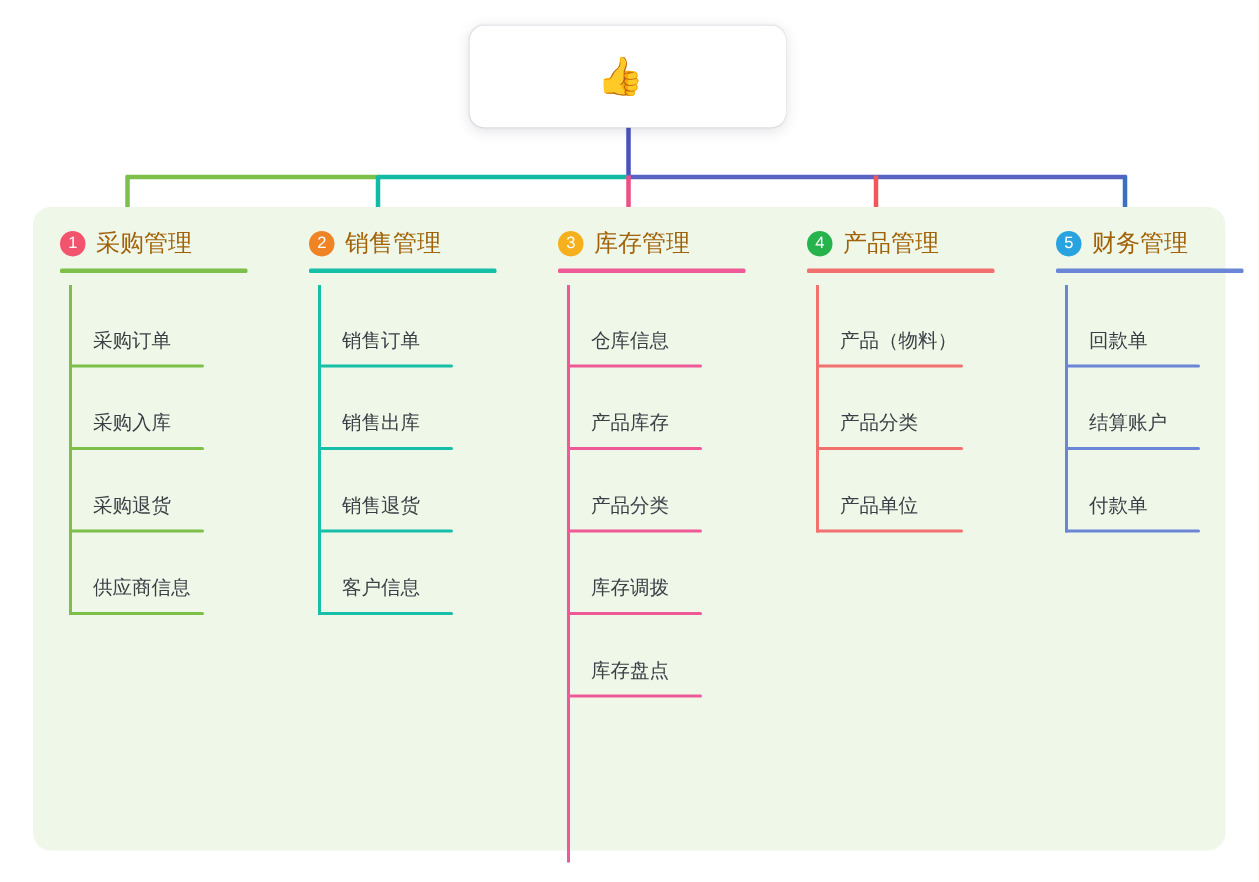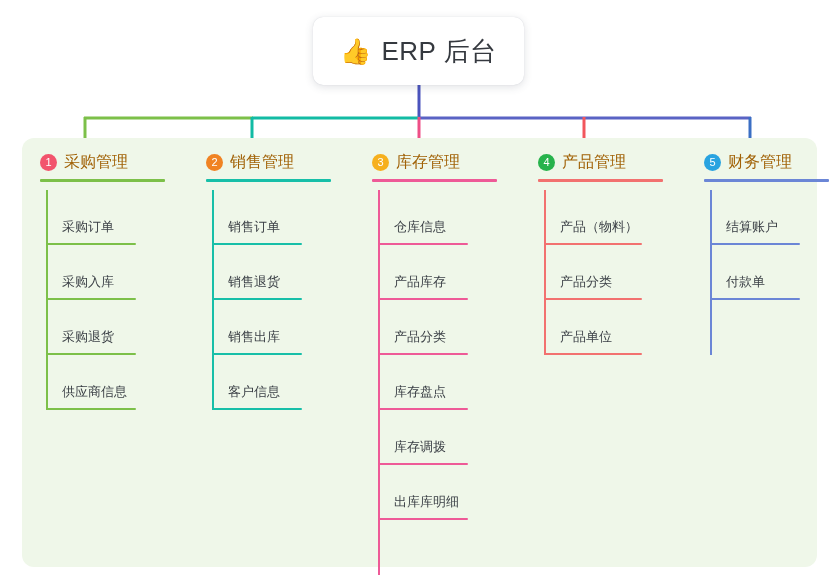--- a/index.html
+++ b/index.html
@@ -153,21 +153,20 @@
 
     <line x1="85" y1="117" x2="85" y2="150" stroke="#7cc049" stroke-width="3"></line>
     <line x1="252" y1="117" x2="252" y2="150" stroke="#12bba4" stroke-width="3"></line>
     <line x1="419" y1="117" x2="419" y2="150" stroke="#ee4f86" stroke-width="3"></line>
     <line x1="584" y1="117" x2="584" y2="150" stroke="#f2565c" stroke-width="3"></line>
     <line x1="750" y1="117" x2="750" y2="150" stroke="#3b6fc4" stroke-width="3"></line>
   </svg>
 
   <div class="root-card">
     <span class="root-emoji">👍</span>
-    <span class="root-title">ERP 后台</span>
   </div>
 
   <div class="panel"></div>
 
   <div id="columns">
       <div class="col" style="left: 22px; top: 146px;">
         <div class="col-head">
           <span class="badge" style="background: rgb(242, 84, 109);">1</span>
           <span class="col-title">采购管理</span>
           <span class="head-rule" style="background: rgb(124, 192, 73); width: 125px; top: 33px;"></span>
@@ -198,25 +197,25 @@
           <span class="col-title">销售管理</span>
           <span class="head-rule" style="background: rgb(23, 191, 168); width: 125px; top: 33px;"></span>
         </div>
         <div class="items">
           <span class="spine" style="background: rgb(23, 191, 168); height: 220px;"></span>
           <div class="item">
             <span class="item-label">销售订单</span>
             <span class="item-rule" style="background: rgb(23, 191, 168); width: 90px;"></span>
           </div>
           <div class="item">
+            <span class="item-label">销售出库</span>
+            <span class="item-rule" style="background: rgb(23, 191, 168); width: 90px;"></span>
+          </div>
+          <div class="item">
             <span class="item-label">销售退货</span>
-            <span class="item-rule" style="background: rgb(23, 191, 168); width: 90px;"></span>
-          </div>
-          <div class="item">
-            <span class="item-label">销售出库</span>
             <span class="item-rule" style="background: rgb(23, 191, 168); width: 90px;"></span>
           </div>
           <div class="item">
             <span class="item-label">客户信息</span>
             <span class="item-rule" style="background: rgb(23, 191, 168); width: 90px;"></span>
           </div>
         </div>
       </div>
       <div class="col" style="left: 354px; top: 146px;">
         <div class="col-head">
@@ -232,29 +231,25 @@
           </div>
           <div class="item">
             <span class="item-label">产品库存</span>
             <span class="item-rule" style="background: rgb(238, 90, 151); width: 90px;"></span>
           </div>
           <div class="item">
             <span class="item-label">产品分类</span>
             <span class="item-rule" style="background: rgb(238, 90, 151); width: 90px;"></span>
           </div>
           <div class="item">
+            <span class="item-label">库存调拨</span>
+            <span class="item-rule" style="background: rgb(238, 90, 151); width: 90px;"></span>
+          </div>
+          <div class="item">
             <span class="item-label">库存盘点</span>
-            <span class="item-rule" style="background: rgb(238, 90, 151); width: 90px;"></span>
-          </div>
-          <div class="item">
-            <span class="item-label">库存调拨</span>
-            <span class="item-rule" style="background: rgb(238, 90, 151); width: 90px;"></span>
-          </div>
-          <div class="item">
-            <span class="item-label">出库库明细</span>
             <span class="item-rule" style="background: rgb(238, 90, 151); width: 90px;"></span>
           </div>
         </div>
       </div>
       <div class="col" style="left: 520px; top: 146px;">
         <div class="col-head">
           <span class="badge" style="background: rgb(39, 179, 76);">4</span>
           <span class="col-title">产品管理</span>
           <span class="head-rule" style="background: rgb(242, 113, 111); width: 125px; top: 33px;"></span>
         </div>
@@ -276,20 +271,24 @@
       </div>
       <div class="col" style="left: 686px; top: 146px;">
         <div class="col-head">
           <span class="badge" style="background: rgb(41, 163, 224);">5</span>
           <span class="col-title">财务管理</span>
           <span class="head-rule" style="background: rgb(107, 134, 214); width: 125px; top: 33px;"></span>
         </div>
         <div class="items">
           <span class="spine" style="background: rgb(107, 134, 214); height: 165px;"></span>
           <div class="item">
+            <span class="item-label">回款单</span>
+            <span class="item-rule" style="background: rgb(107, 134, 214); width: 90px;"></span>
+          </div>
+          <div class="item">
             <span class="item-label">结算账户</span>
             <span class="item-rule" style="background: rgb(107, 134, 214); width: 90px;"></span>
           </div>
           <div class="item">
             <span class="item-label">付款单</span>
             <span class="item-rule" style="background: rgb(107, 134, 214); width: 90px;"></span>
           </div>
         </div>
       </div>
     </div>

